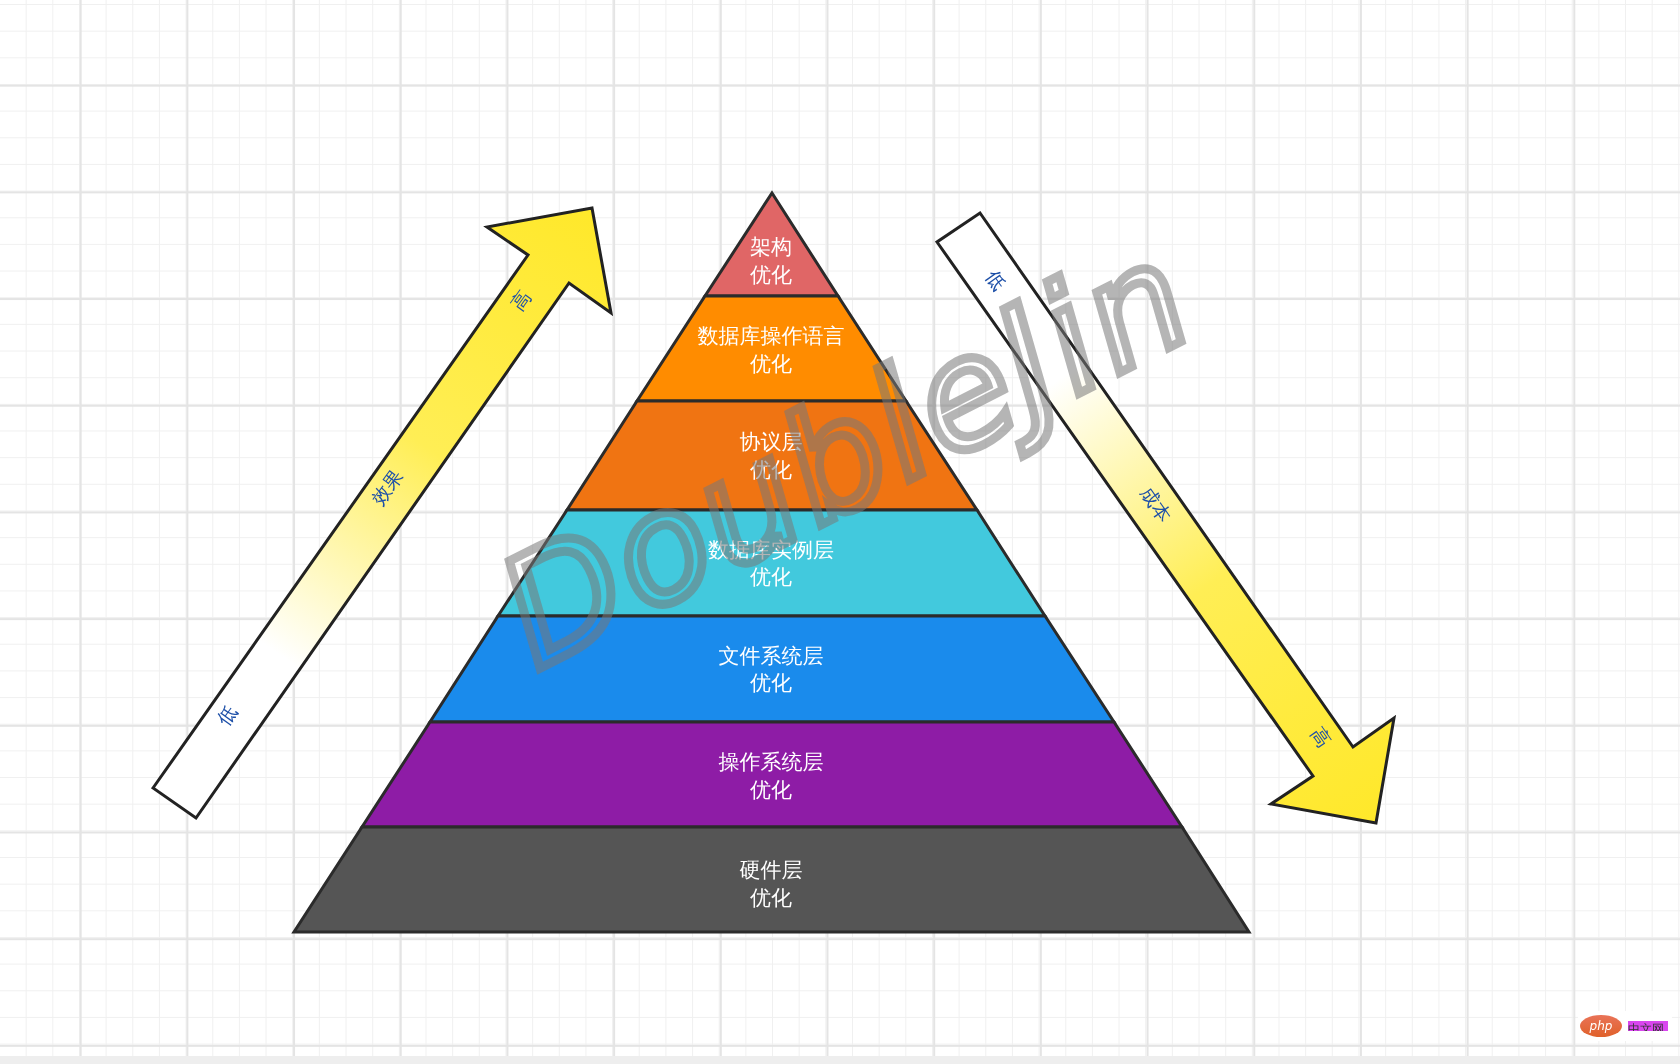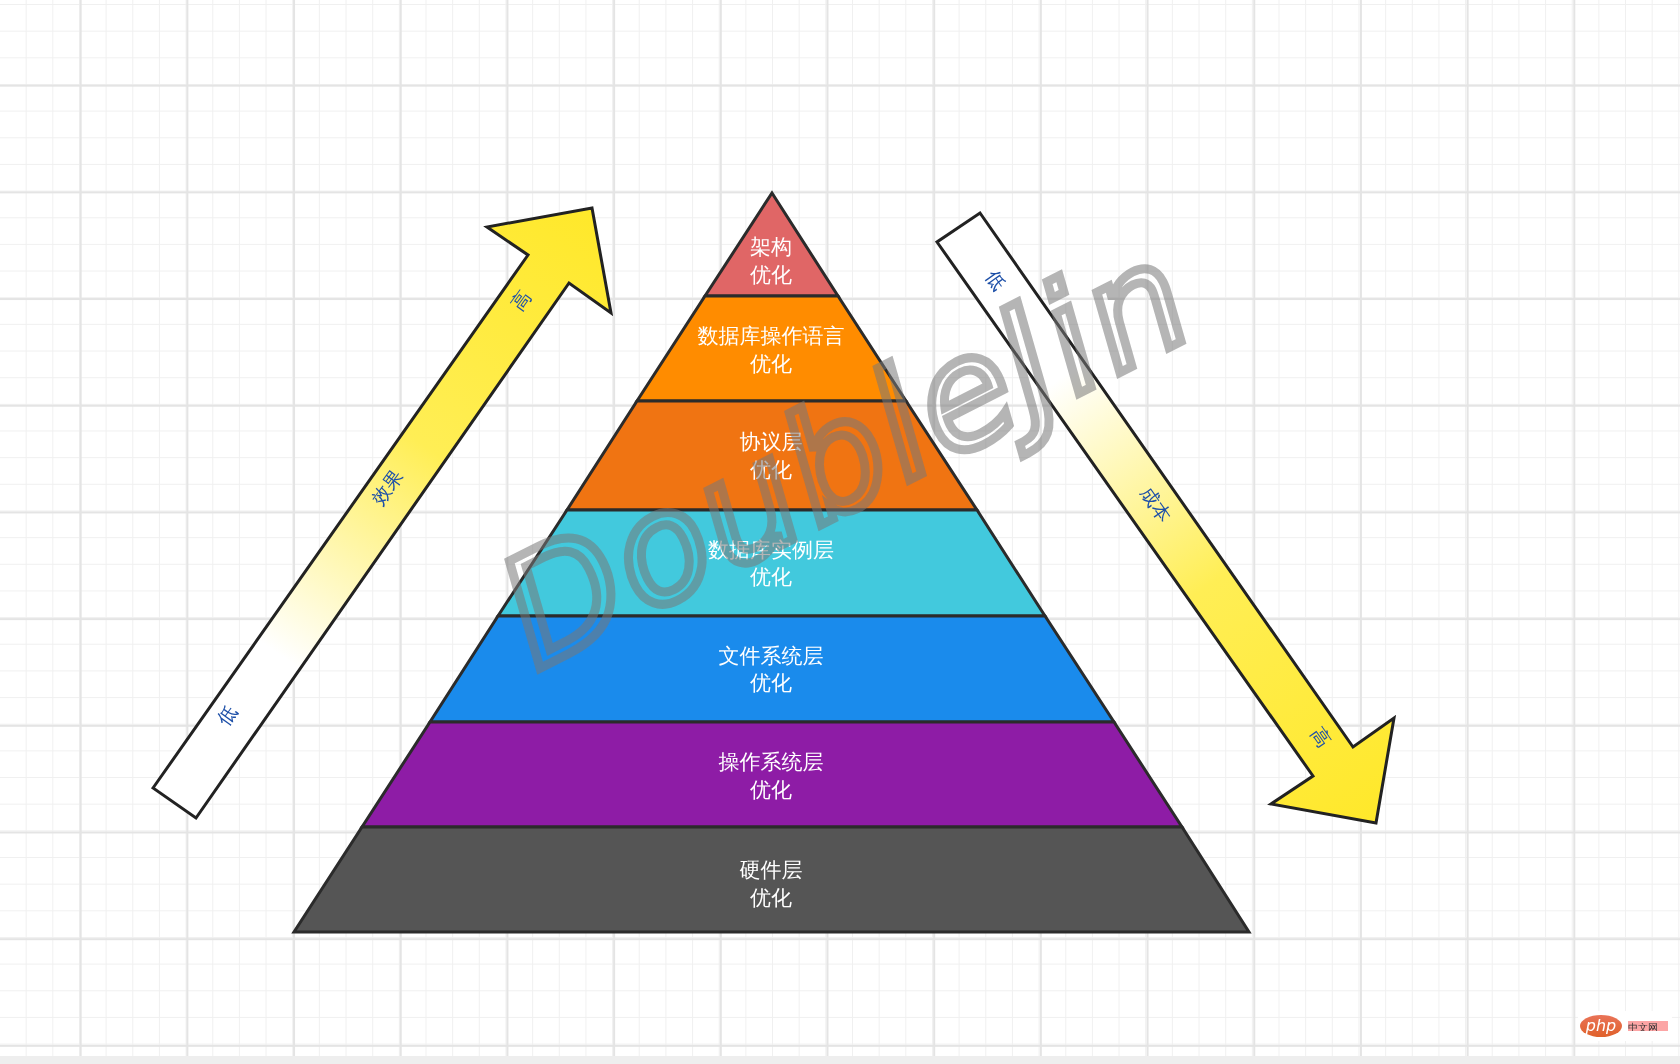--- a/index.html
+++ b/index.html
@@ -37,25 +37,25 @@
     font-size:150px; fill:none; stroke:rgba(120,120,120,0.55); stroke-width:9;
     letter-spacing:4px;
   }
   .php-logo {
     position:absolute; left:1578px; top:1011px; width:92px; height:30px;
     background:#ffffff; display:flex; align-items:center; gap:6px; padding-left:2px;
   }
   .php-badge {
     width:42px; height:22px; border-radius:50%;
     background:linear-gradient(#e97358, #e0612a);
-    color:#fff; font-style:italic; font-size:16px; line-height:22px; text-align:center;
+    color:#fff; font-style:italic; font-size:12px; line-height:22px; text-align:center;
     font-family:"DejaVu Sans", sans-serif;
   }
   .php-text {
-    width:40px; height:10px; background:#fca5a5; font-size:10px; color:#333; overflow:hidden;
+    width:40px; height:10px; background:#d946ef; font-size:12px; color:#333; overflow:hidden;
   }
 </style>
 </head>
 <body>
 
 <div class="canvas"></div>
 <div class="bottom-strip"></div>
 
 <svg class="diagram" width="1680" height="1064" viewBox="0 0 1680 1064">
   <defs>

